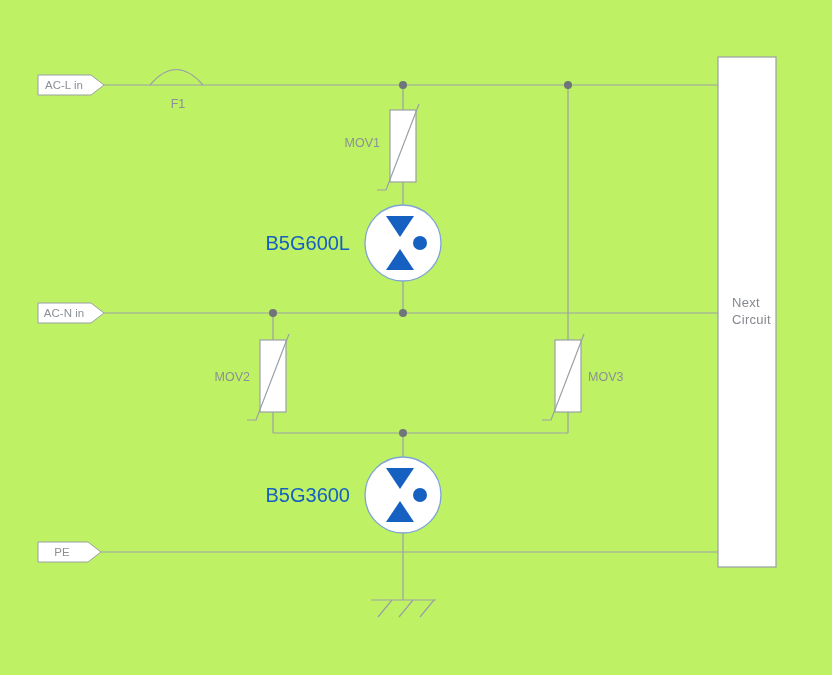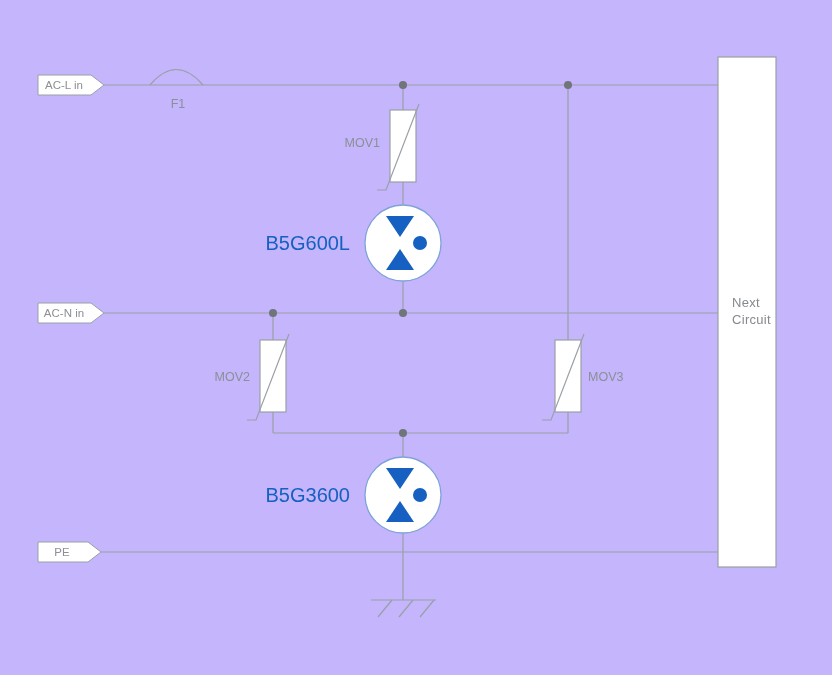--- a/index.html
+++ b/index.html
@@ -1,17 +1,17 @@
 <!DOCTYPE html>
 <html><head>
 <meta charset="utf-8">
 <style>
   html,body{margin:0;padding:0;background:#ffffff;}
   .canvas{
-    width:832px;height:675px;position:relative;background:#c4b5fd;
+    width:832px;height:675px;position:relative;background:#bef264;
     font-family:"Liberation Sans", sans-serif;overflow:hidden;text-decoration:underline;
   }
   svg{display:block;}
   .wire{stroke:#9aa0a5;stroke-width:1.2;fill:none;}
   .symbol-stroke{stroke:#9aa0a5;stroke-width:1.2;fill:#ffffff;}
   .symbol-line{stroke:#9aa0a5;stroke-width:1.2;fill:none;}
   .tag{stroke:#9aa0a5;stroke-width:1;fill:#ffffff;}
   .tag-text{fill:#8b9095;font-size:11.5px;}
   .small-label{fill:#8b9095;font-size:12.5px;}
   .box-label{fill:#85898e;font-size:13px;letter-spacing:0.3px;}

